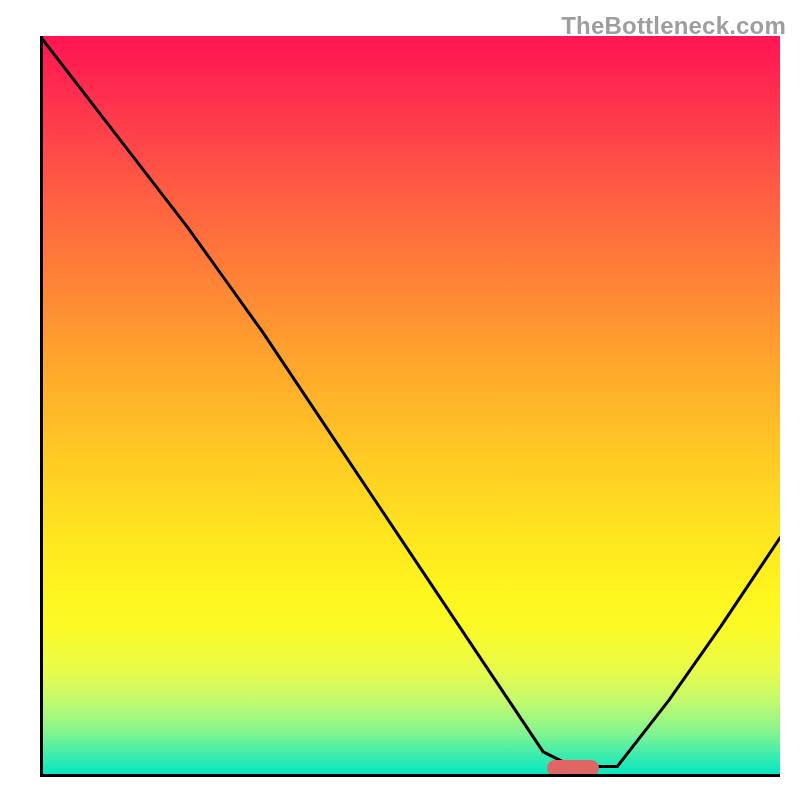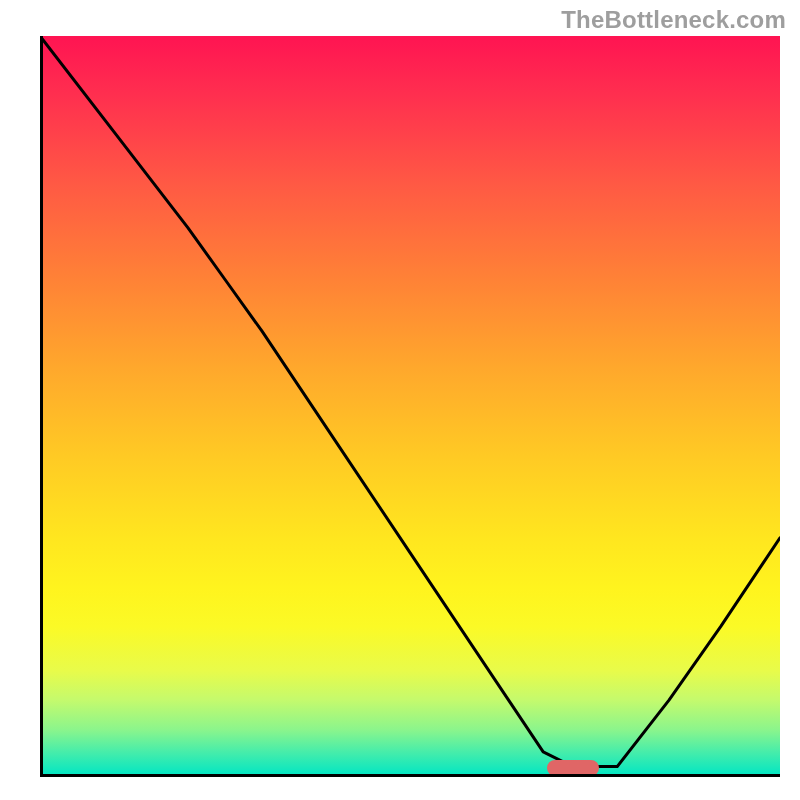--- a/index.html
+++ b/index.html
@@ -10,21 +10,21 @@
     background: #ffffff;
     font-family: Arial, Helvetica, sans-serif;
   }
   .container {
     position: relative;
     width: 800px;
     height: 800px;
   }
   .watermark {
     position: absolute;
-    top: 6px;
+    top: 12px;
     right: 14px;
     font-size: 24px;
     font-weight: bold;
     color: #9e9e9e;
     letter-spacing: 0.2px;
   }
   .plot-area {
     position: absolute;
     left: 40px;
     top: 36px;

